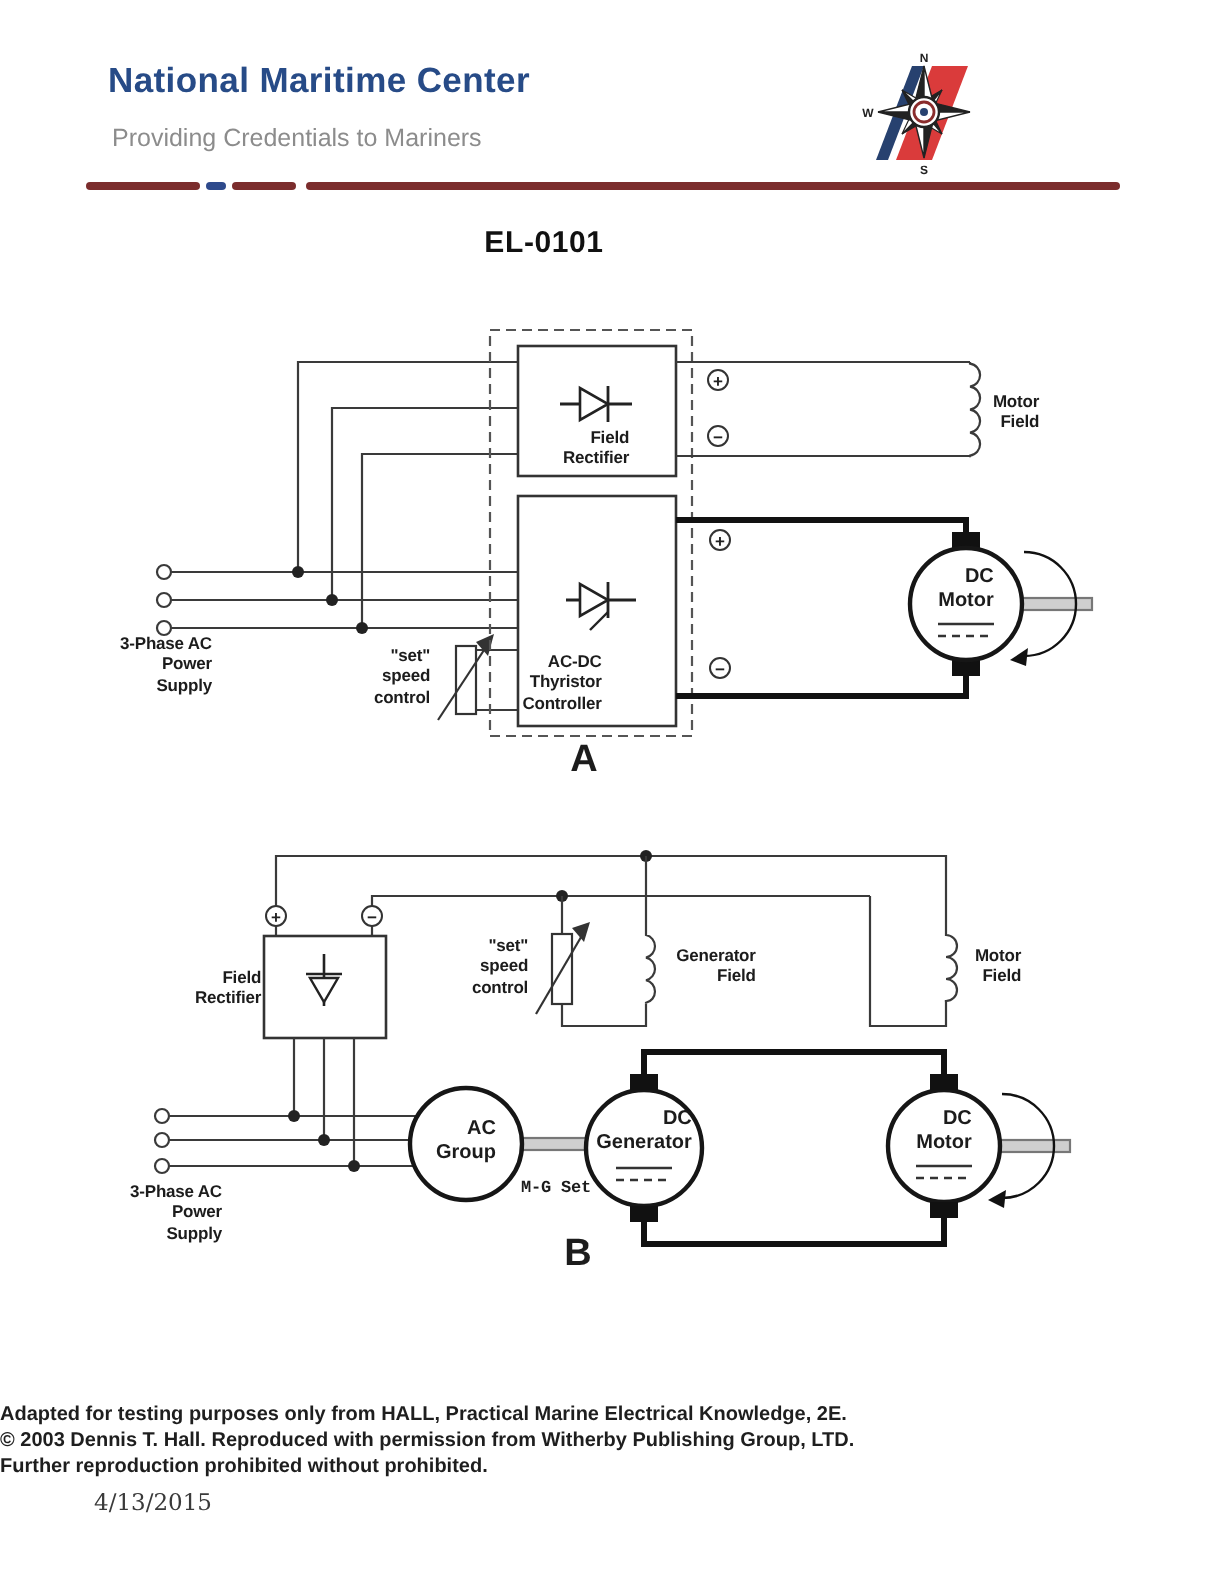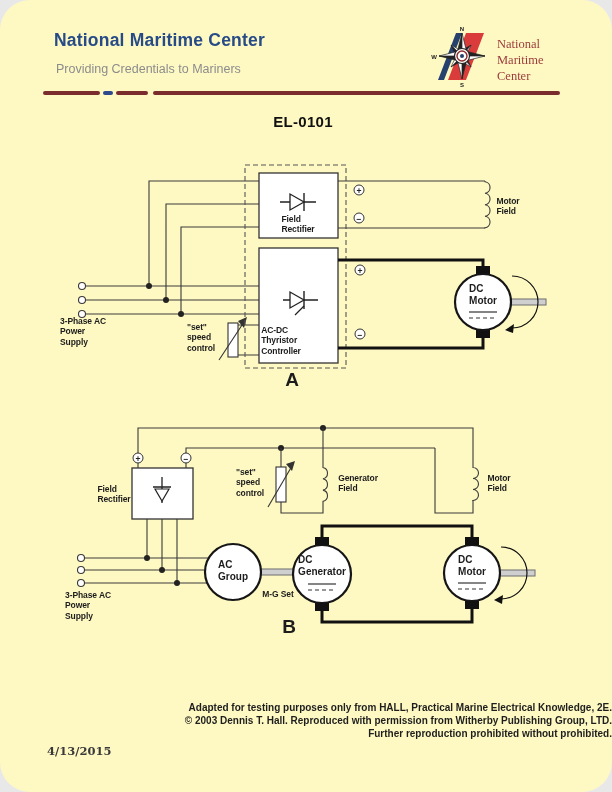--- a/index.html
+++ b/index.html
@@ -1,46 +1,46 @@
 <!DOCTYPE html>
 <html><head>
 <meta charset="utf-8">
 <style>
   html,body{margin:0;padding:0;background:#e8e8e8;}
   .page{
-    position:relative;width:612px;height:792px;margin:0 auto;background:#fef9c3;
-    font-family:"Liberation Sans",sans-serif;overflow:hidden;border-radius:30px;
+    position:relative;width:612px;height:792px;margin:0 auto;background:#ffffff;
+    font-family:"Liberation Sans",sans-serif;overflow:hidden;
   }
   .abs{position:absolute;}
   
   .hdr-title{left:54px;top:30px;font-size:17.5px;font-weight:bold;color:#274b87;letter-spacing:.2px;}
   .hdr-sub{left:56px;top:62px;font-size:12.5px;color:#8c8c8c;}
   .rule-seg{top:91px;height:3.5px;border-radius:2px;background:#7b2d2d;}
   .rule-seg.blue{background:#2e4a8c;}
   .logo-wrap{left:420px;top:24px;width:180px;height:66px;}
   .logo-text{left:497px;top:36px;font-family:"Liberation Serif",serif;font-size:12.5px;line-height:1.28;color:#9c3b3b;white-space:pre-line;}
-  .doc-code{left:0;top:113px;width:544px;text-align:center;font-size:15px;font-weight:bold;color:#111;letter-spacing:.3px;padding-left:31px;}
+  .doc-code{left:0;top:113px;width:544px;text-align:center;font-size:15px;font-weight:bold;color:#111;letter-spacing:.3px;}
   
   .lbl{
     position:absolute;transform:translate(-50%,-50%);
-    font-size:8.5px;font-weight:bold;color:#1c1c1c;text-align:left;
+    font-size:8.5px;font-weight:bold;color:#1c1c1c;text-align:right;
     white-space:pre-line;line-height:1.22;letter-spacing:-0.1px;
   }
   .lbl.md{font-size:10px;letter-spacing:0;}
   .lbl.big{font-size:19px;letter-spacing:0;}
   .term{
     position:absolute;transform:translate(-50%,-50%);
     width:11px;height:11px;border:1.2px solid #333;border-radius:50%;
     background:#fff;color:#222;font-size:8.5px;font-weight:bold;
     line-height:10px;text-align:center;box-sizing:border-box;
   }
   
-  .ftr{left:0;top:702px;width:612px;text-align:right;font-size:10px;font-weight:bold;color:#1e1e1e;line-height:1.2;}
+  .ftr{left:0;top:702px;width:612px;text-align:left;font-size:10px;font-weight:bold;color:#1e1e1e;line-height:1.2;}
   .ftr div{margin:0 0 1px 0;}
-  .date{left:47px;top:744px;font-family:"DejaVu Serif",serif;font-size:11.5px;color:#3a3a3a;font-weight:bold;}
+  .date{left:47px;top:744px;font-family:"DejaVu Serif",serif;font-size:11.5px;color:#3a3a3a;}
   svg{position:absolute;left:0;top:0;}
 </style>
 </head>
 <body>
 
 <div class="page">
 
   <div class="abs hdr-title">National Maritime Center</div>
   <div class="abs hdr-sub">Providing Credentials to Mariners</div>
 
@@ -77,23 +77,20 @@
         <polygon points="19,32 35,28 42,32" fill="#fff"></polygon>
       </g>
       <circle cx="42" cy="32" r="7.5" fill="#fff" stroke="#222" stroke-width="1.2"></circle>
       <circle cx="42" cy="32" r="5" fill="none" stroke="#8a2c2c" stroke-width="1.4"></circle>
       <circle cx="42" cy="32" r="2" fill="#27416f"></circle>
       <text x="42" y="7" font-size="6" text-anchor="middle" fill="#222" font-weight="bold">N</text>
       <text x="14" y="34.5" font-size="6" text-anchor="middle" fill="#222" font-weight="bold">W</text>
       <text x="42" y="63" font-size="6" text-anchor="middle" fill="#222" font-weight="bold">S</text>
     </svg>
   </div>
-  <div class="abs logo-text">National
-Maritime
-Center</div>
 
   <div class="abs doc-code">EL-0101</div>
 
   <svg width="612" height="792" viewBox="0 0 612 792">
 
     <g stroke="#3a3a3a" stroke-width="1.1" fill="none">
 
       <path d="M86,286 H259 M86,300 H259 M86,314 H259"></path>
       <path d="M149,286 V181 H259 M166,300 V204 H259 M181,314 V227 H259"></path>
       <circle cx="82" cy="286" r="3.5" fill="#fff"></circle>
@@ -216,21 +213,21 @@
   <div class="lbl" style="left:358px;top:483px;">Generator
 Field</div>
   <div class="lbl" style="left:499px;top:483px;">Motor
 Field</div>
   <div class="lbl md" style="left:233px;top:571px;">AC
 Group</div>
   <div class="lbl md" style="left:322px;top:566px;">DC
 Generator</div>
   <div class="lbl md" style="left:472px;top:566px;">DC
 Motor</div>
-  <div class="lbl" style="left:278px;top:594px;">M-G Set</div>
+  <div class="lbl" style="left:278px;top:594px;font-family:Liberation Mono, monospace;">M-G Set</div>
   <div class="lbl" style="left:88px;top:606px;">3-Phase AC
 Power
 Supply</div>
   <div class="lbl big" style="left:289px;top:627px;">B</div>
   <div class="term" style="left:138px;top:458px;">+</div>
   <div class="term" style="left:186px;top:458px;">−</div>
 
   <div class="abs ftr">
     <div>Adapted for testing purposes only from HALL, Practical Marine Electrical Knowledge, 2E.</div>
     <div>© 2003 Dennis T. Hall. Reproduced with permission from Witherby Publishing Group, LTD.</div>

